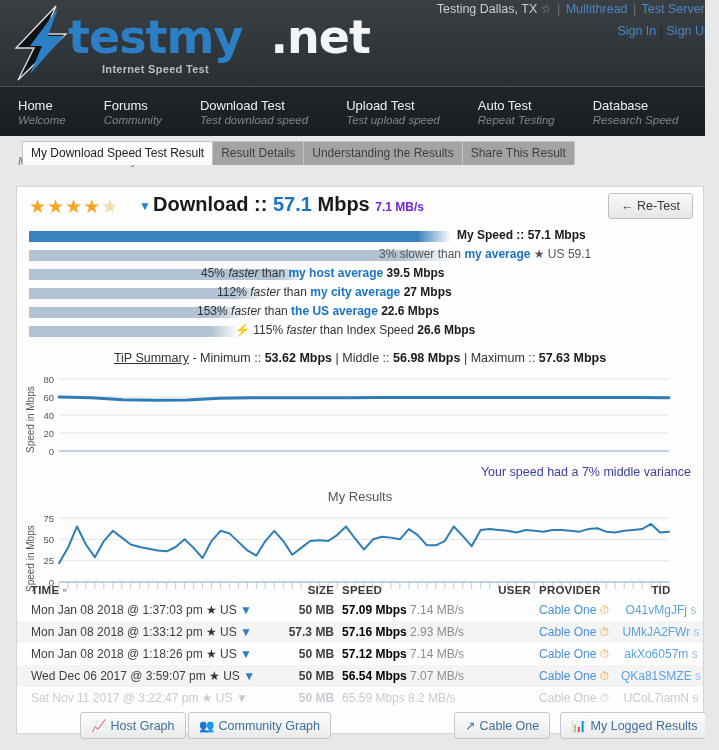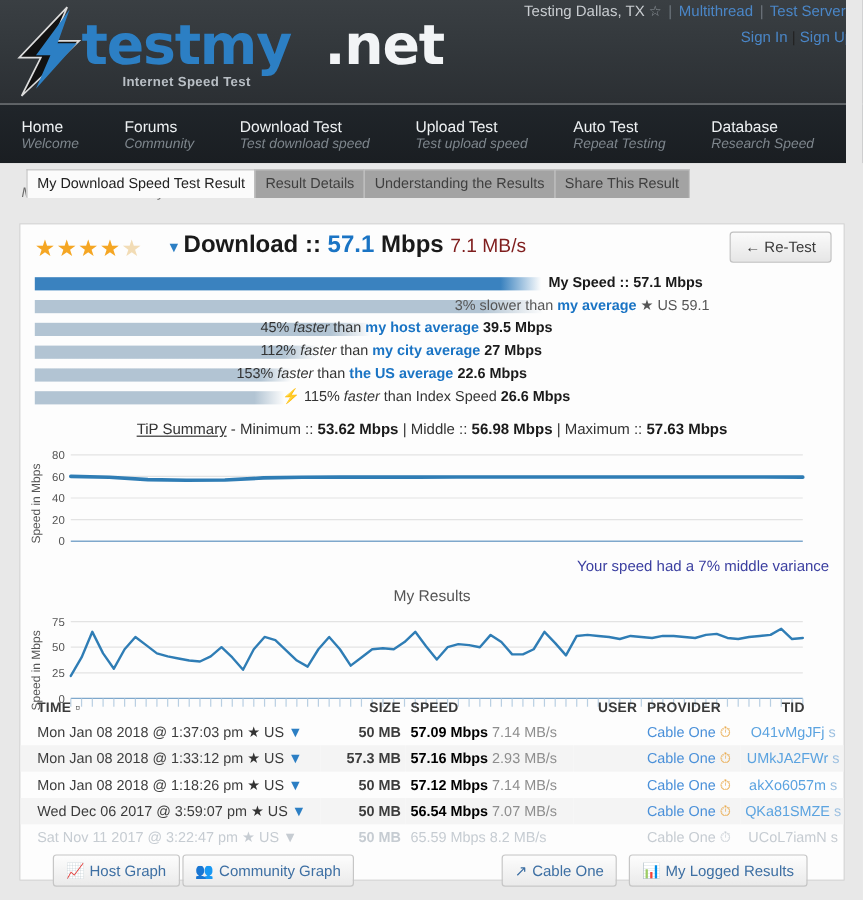--- a/index.html
+++ b/index.html
@@ -94,21 +94,21 @@
 
   .resultline { position:relative; height:38px; }
   .stars { position:absolute; left:12px; top:8px; font-size:19px; letter-spacing:1px; color:#f5a623; }
   .stars .dim { color:#f2dcb5; }
   .dl-caret { position:absolute; left:122px; top:12px; color:#2c7fc4; font-size:12px; }
   .dl-title {
     position:absolute; left:136px; top:6px;
     font-size:20px; font-weight:bold; color:#1a1a1a; white-space:nowrap;
   }
   .dl-title .big { color:#1a74c4; }
-  .dl-sub { font-size:16px; font-weight:normal; color:#7f1d1d; }
+  .dl-sub { font-size:12px; font-weight:bold; color:#6d28d9; }
   .retest {
     position:absolute; right:10px; top:6px;
     background:linear-gradient(180deg,#fafafa,#e6e6e6);
     border:1px solid #c0c0c0; border-radius:3px;
     padding:5px 12px; font-size:12.5px; color:#3a3a3a;
     cursor:pointer; white-space:nowrap;
   }
 
   
   .bars { position:relative; margin-top:4px; }
@@ -174,21 +174,21 @@
 
   
   .footbtns {
     position:absolute; left:0; bottom:8px; width:719px; height:30px;
   }
   .fbtn {
     position:absolute;
     background:linear-gradient(180deg,#fdfdfd,#eaeaea);
     border:1px solid #c6c6c6; border-radius:3px;
     padding:5px 10px; font-size:12.5px; color:#3d6fa3;
-    cursor:pointer; white-space:nowrap;
+    cursor:pointer; white-space:nowrap;margin-left:36px;
   }
   .fbtn .ic { margin-right:4px; }
   .scrollgut {
     position:absolute; right:0; top:0; width:14px; height:750px; background:#e8e8e8;
   }
 </style>
 </head>
 <body>
 
 <div class="header">
@@ -288,21 +288,21 @@
       <div class="bar sec" style="width:424px"></div>
       <div class="barlabel" style="left:362px">
         <span class="gr">3% slower than</span>
         <span class="lnk">my average</span>
         <span class="gr">★ US 59.1</span>
       </div>
     </div>
 
     <div class="barrow">
       <div class="bar sec" style="width:280px"></div>
-      <div class="barlabel" style="left:200px">
+      <div class="barlabel" style="left:184px">
         <span>45%</span>
         <span class="it">faster</span>
         <span>than</span>
         <span class="lnk">my host average</span>
         <b>39.5 Mbps</b>
       </div>
     </div>
 
     <div class="barrow">
       <div class="bar sec" style="width:236px"></div>

